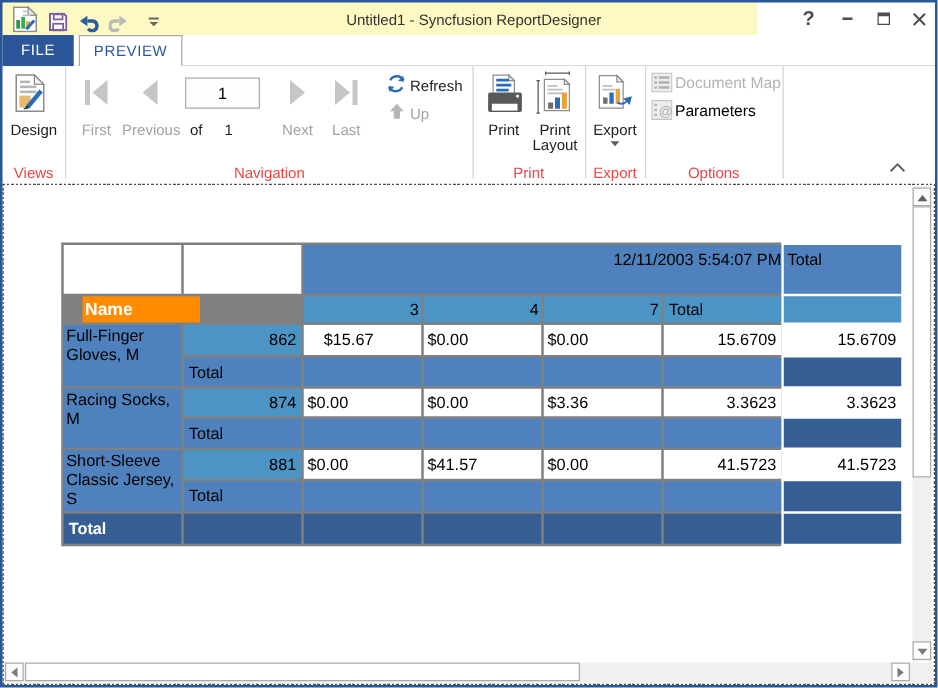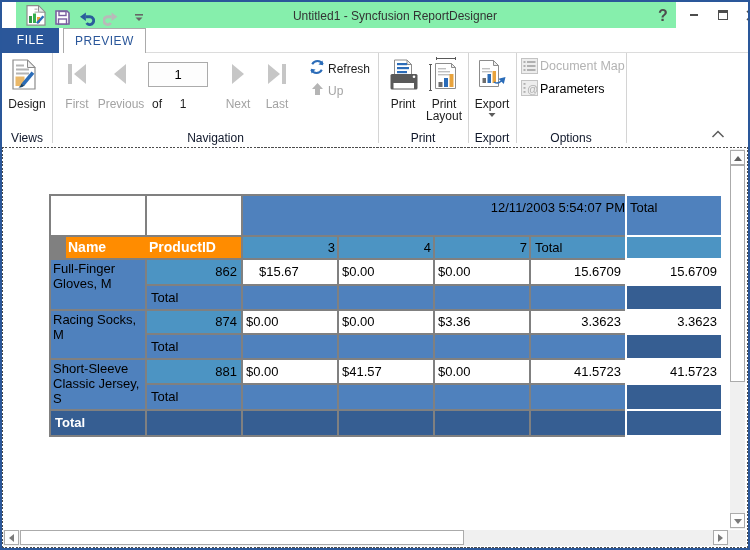--- a/index.html
+++ b/index.html
@@ -3,31 +3,31 @@
 <meta charset="utf-8">
 <style>
 * { margin:0; padding:0; box-sizing:border-box; }
 svg { display:block; }
 html,body { width:750px; height:550px; }
 body { font-family:"Liberation Sans",sans-serif; position:relative; background:#fff; overflow:hidden; }
 .abs { position:absolute; }
 
 #winborder { position:absolute; left:0; top:0; width:750px; height:550px; border:2px solid #2a579a; z-index:50; pointer-events:none; }
 
-#title { position:absolute; left:16px; top:2px; width:660px; height:26px; background:#86efac; }
+#title { position:absolute; left:0; top:2px; width:606px; height:26px; background:#fef9c3; }
 #titletext { position:absolute; left:8px; top:7px; width:742px; text-align:center; font-size:12px; color:#333; }
 .winbtn { position:absolute; top:8px; color:#555; font-size:14px; }
 
 #filetab { position:absolute; left:2px; top:28px; width:57px; height:25px; background:#2b579a; color:#fff; font-size:12px; text-align:center; line-height:25px; letter-spacing:0.5px; }
 #prevtab { position:absolute; left:63px; top:28px; width:83px; height:25px; background:#fff; border:1px solid #ababab; border-bottom:none; color:#2b579a; font-size:12px; text-align:center; line-height:24px; letter-spacing:0.5px; }
 #tabline { position:absolute; left:146px; top:52px; width:602px; height:1px; background:#dcdcdc; }
 
 #ribbon { position:absolute; left:0px; top:53px; width:748px; height:93px; background:#fff; }
 .gsep { position:absolute; top:0px; width:1px; height:90px; background:#d4d4d4; }
-.glabel { position:absolute; top:78px; font-size:12px; color:#0f172a; text-align:center; }
+.glabel { position:absolute; top:78px; font-size:12px; color:#ef4444; text-align:center; }
 .btnlabel { position:absolute; top:44px; font-size:12px; color:#1e1e1e; text-align:center; }
 .dislabel { color:#a3a3a3; }
 
 #content { position:absolute; left:2px; top:146px; width:746px; height:402px; background:#fff; }
 #dotl { position:absolute; left:2px; top:147px; width:1px; height:402px; background-image:repeating-linear-gradient(to bottom,#4d4d4d 0 2px,#fff 2px 3.5px); z-index:40;}
 #dotr { position:absolute; left:747px; top:147px; width:1px; height:402px; background-image:repeating-linear-gradient(to bottom,#4d4d4d 0 2px,#fff 2px 3.5px); z-index:40;}
 #dott { position:absolute; left:2px; top:147px; width:745px; height:1px; background-image:repeating-linear-gradient(to right,#4d4d4d 0 2px,#fff 2px 3.5px); z-index:40;}
 #dotb { position:absolute; left:2px; top:547px; width:745px; height:1px; background-image:repeating-linear-gradient(to right,#4d4d4d 0 2px,#fff 2px 3.5px); z-index:40;}
 
 #tbl { position:absolute; left:49px; top:194px; width:576px; height:243px; background:#808080; }
@@ -258,21 +258,20 @@
 <div id="dotb"></div>
 
 <div id="tbl">
 
   <div class="c wh" style="left:2px;top:2px;width:94px;height:39px;"></div>
   <div class="c wh" style="left:98px;top:2px;width:94px;height:39px;"></div>
   <div class="c mb rt" style="left:194px;top:2px;width:382px;height:39px;padding:4px 0 0 0;">12/11/2003 5:54:07 PM</div>
   <div class="c mb" style="left:578px;top:2px;width:94px;height:39px;padding:4px 0 0 3px;">Total</div>
 
   <div class="c or wb" style="left:2px;top:43px;width:94px;height:21px;padding:2px 0 0 2px;font-size:14px;margin-left:15px;">Name</div>
-  <div class="c or wb" style="left:98px;top:43px;width:94px;height:21px;padding:2px 0 0 2px;font-size:14px;">ProductID</div>
   <div class="c lb rt" style="left:194px;top:43px;width:94px;height:21px;padding:3px 2px 0 0;">3</div>
   <div class="c lb rt" style="left:290px;top:43px;width:94px;height:21px;padding:3px 2px 0 0;">4</div>
   <div class="c lb rt" style="left:386px;top:43px;width:94px;height:21px;padding:3px 2px 0 0;">7</div>
   <div class="c lb" style="left:482px;top:43px;width:94px;height:21px;padding:3px 0 0 4px;">Total</div>
   <div class="c lb" style="left:578px;top:43px;width:94px;height:21px;"></div>
 
   <div class="c mb" style="left:2px;top:66px;width:94px;height:49px;padding:1px 0 0 2px;line-height:15px;">Full-Finger Gloves, M</div>
   <div class="c lb rt" style="left:98px;top:66px;width:94px;height:24px;padding:4px 4px 0 0;">862</div>
   <div class="c wh" style="left:194px;top:66px;width:94px;height:24px;padding:4px 0 0 16px;">$15.67</div>
   <div class="c wh" style="left:290px;top:66px;width:94px;height:24px;padding:4px 0 0 3px;">$0.00</div>

